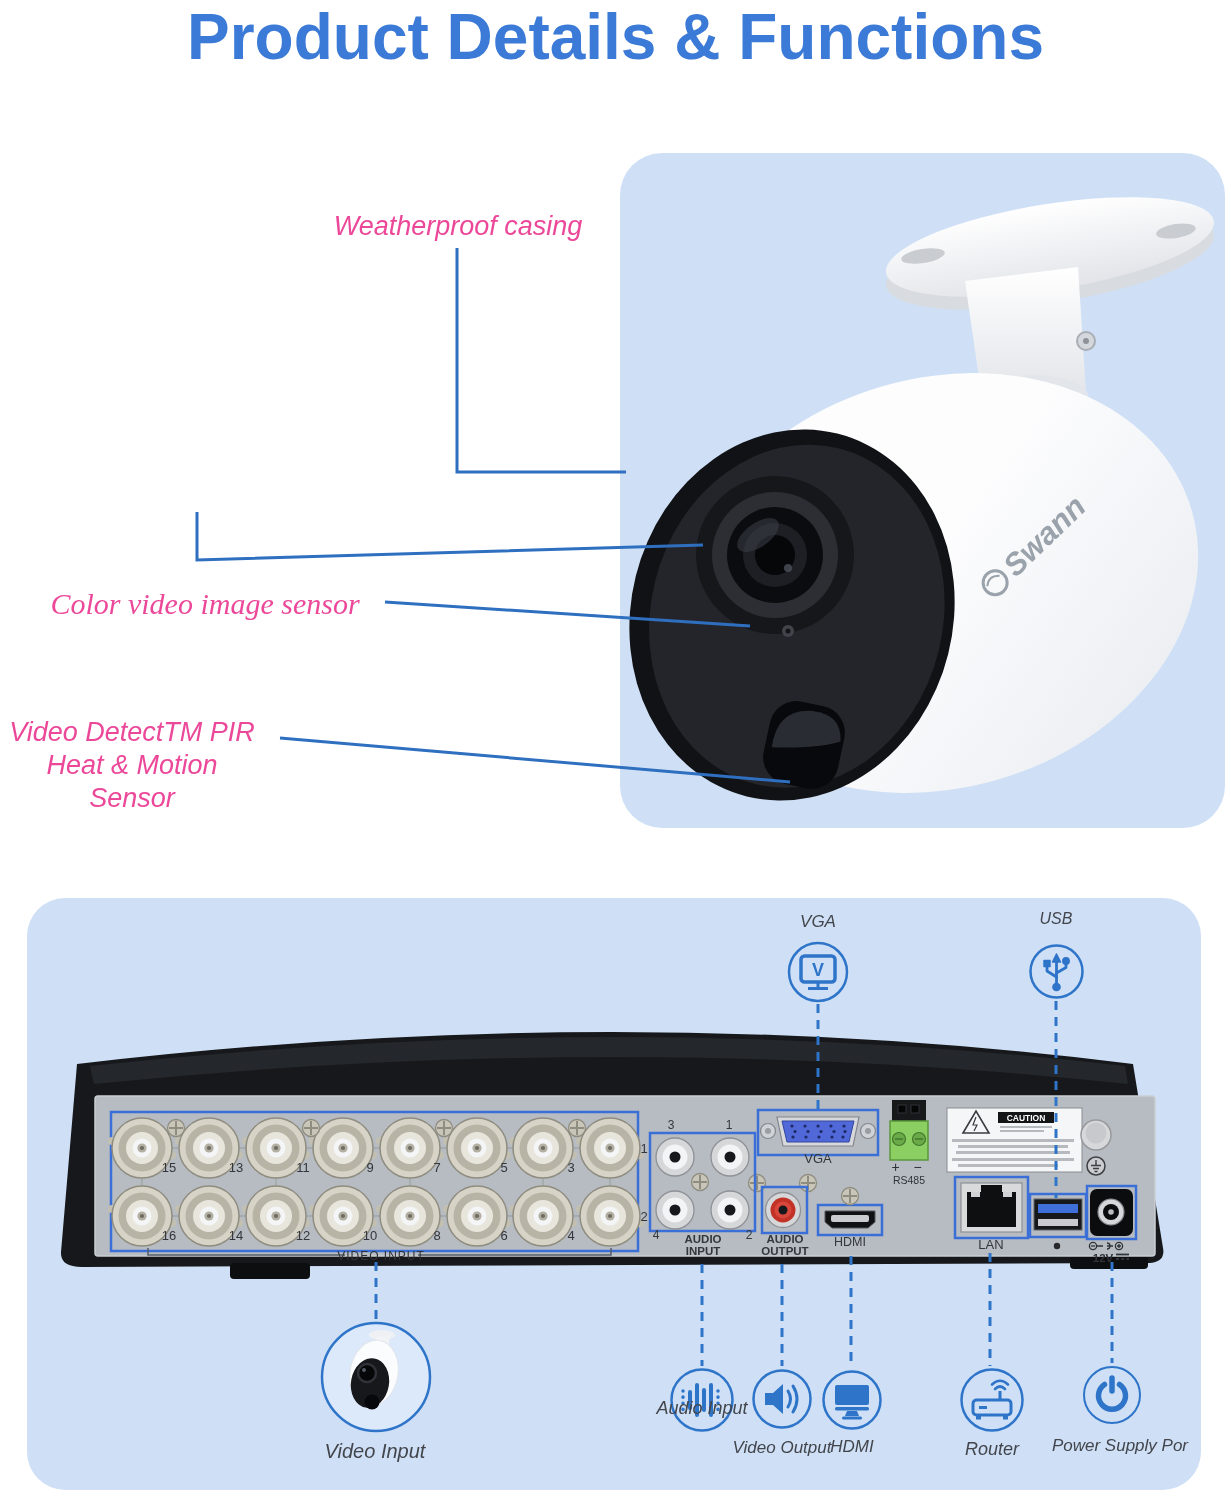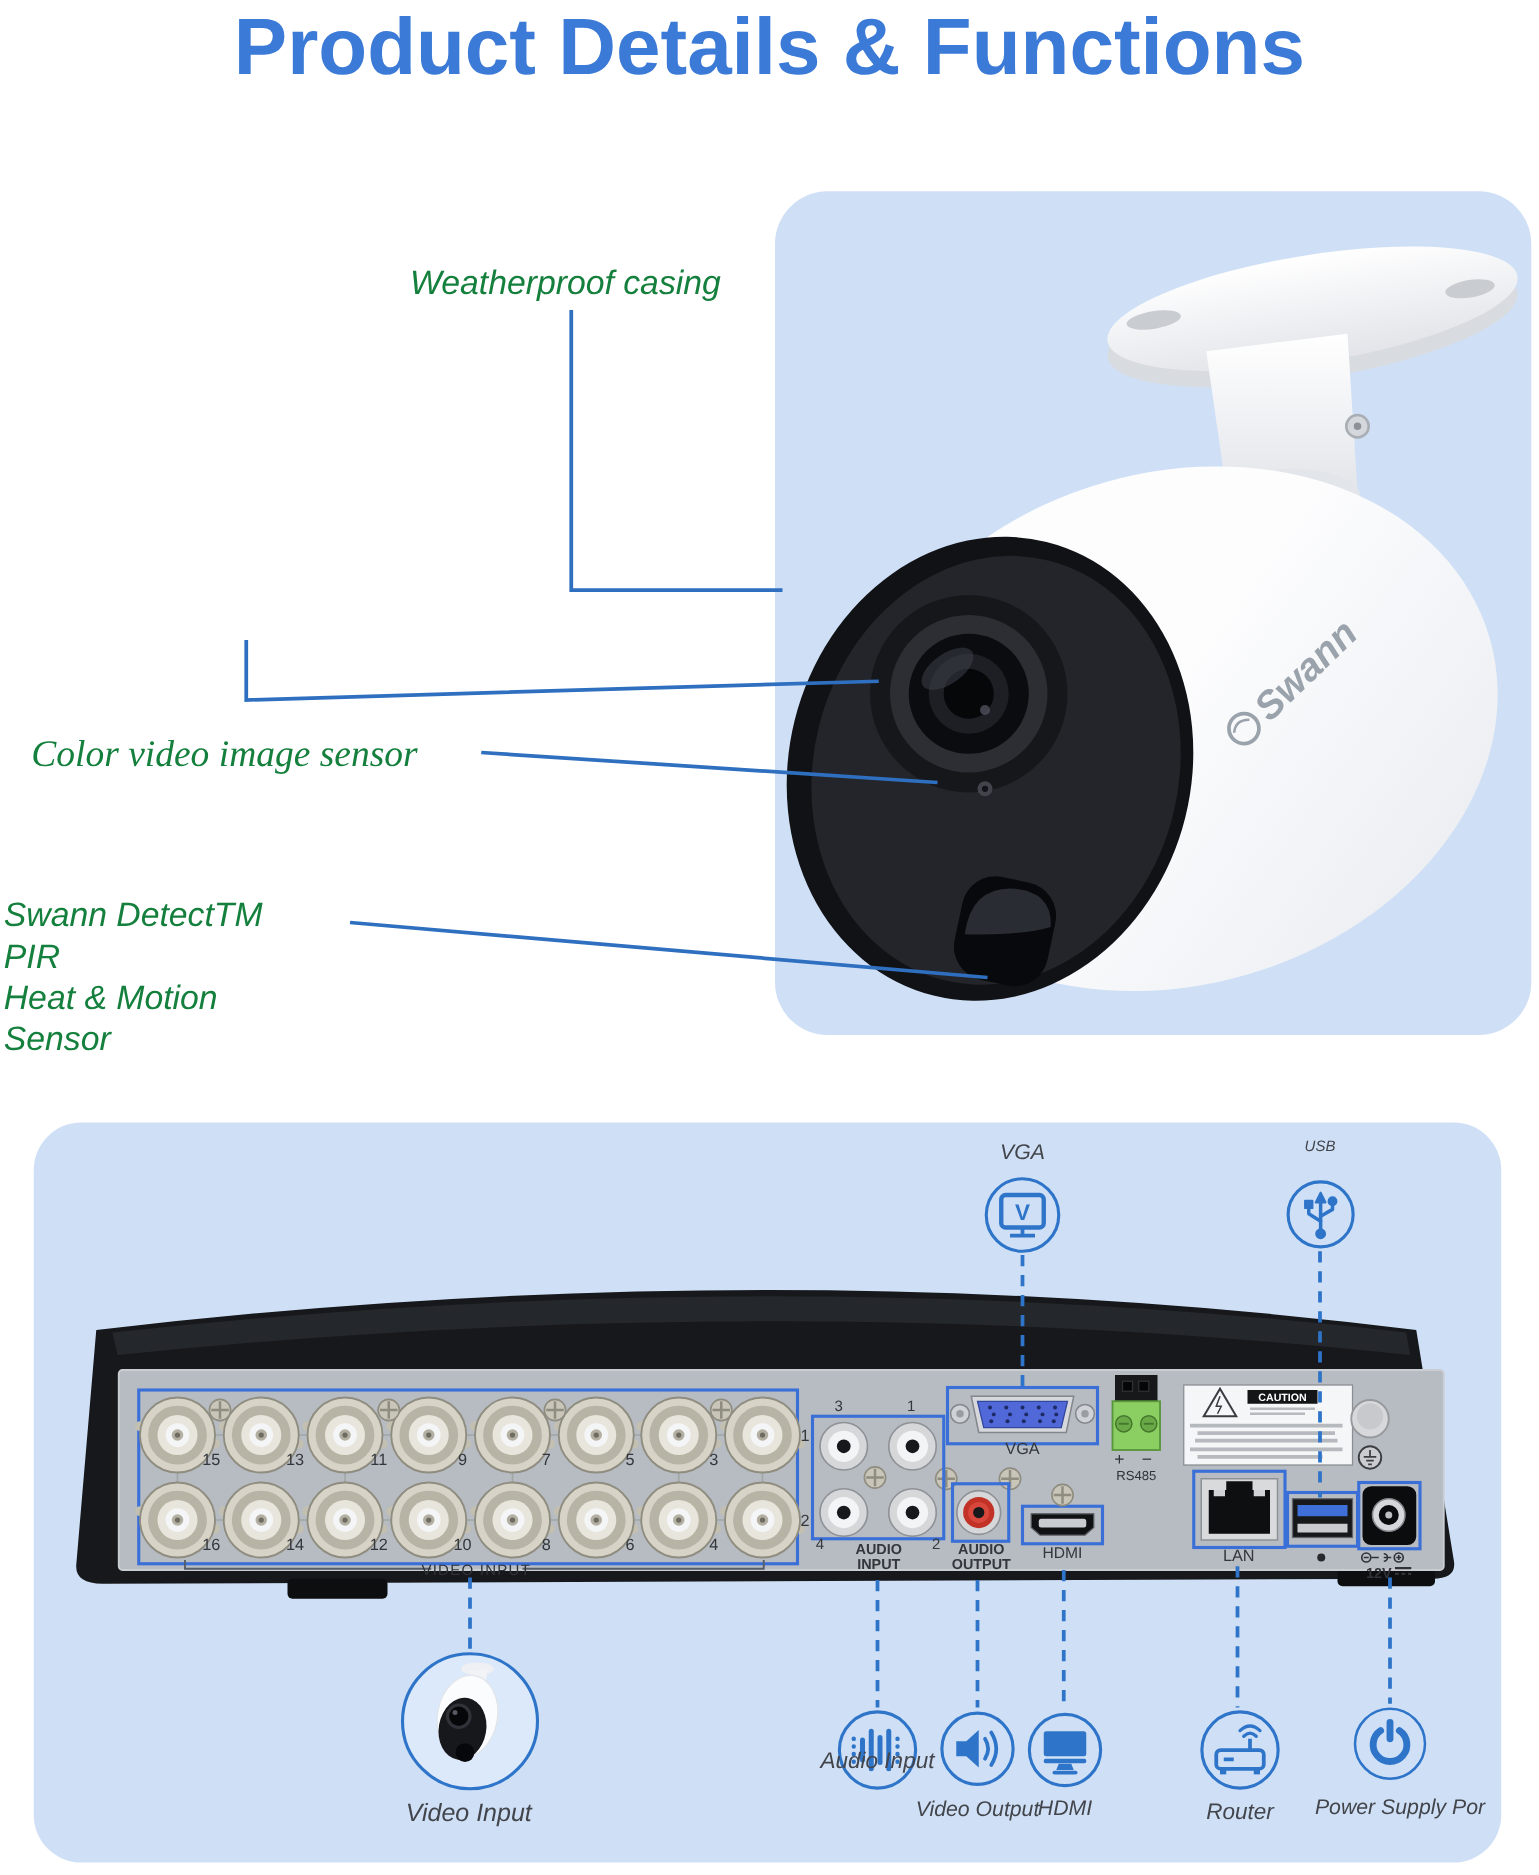--- a/index.html
+++ b/index.html
@@ -4,28 +4,28 @@
 <style>
   html,body{margin:0;padding:0;background:#ffffff;}
   .canvas{position:relative;width:1231px;height:1500px;background:#ffffff;overflow:hidden;
           font-family:"Liberation Sans",sans-serif;}
   .abs{position:absolute;}
   h1.title{margin:0;position:absolute;top:0;left:0;width:1231px;text-align:center;
            font-size:64px;font-weight:700;color:#3b7ad6;letter-spacing:0;}
   .panel{position:absolute;background:#cfe0f6;border-radius:42px;}
   .panel-top{left:620px;top:153px;width:605px;height:675px;}
   .panel-bottom{left:27px;top:898px;width:1174px;height:592px;border-radius:38px;}
-  .callout{position:absolute;color:#15803d;font-style:italic;line-height:1.2;}
+  .callout{position:absolute;color:#ec4899;font-style:italic;text-align:center;line-height:1.2;}
   .c-weather{left:328px;top:210px;width:260px;font-size:27px;}
   .c-lens{left:47px;top:406px;width:300px;font-size:34px;line-height:49px;}
   .c-sensor{left:25px;top:586px;width:360px;font-size:30px;font-family:Liberation Serif, serif;}
   .c-pir{left:3px;top:716px;width:258px;font-size:27px;line-height:33px;}
   .iconlabel{position:absolute;color:#42454b;font-style:italic;text-align:center;}
   .lab-vga{left:778px;top:912px;width:80px;font-size:17px;}
-  .lab-usb{left:1016px;top:910px;width:80px;font-size:12px;}
+  .lab-usb{left:1016px;top:910px;width:80px;font-size:16px;}
   .lab-video{left:275px;top:1440px;width:200px;font-size:20px;}
   .lab-ain{left:632px;top:1398px;width:140px;font-size:18px;}
   .lab-aout{left:712px;top:1438px;width:140px;font-size:17px;}
   .lab-hdmi{left:802px;top:1437px;width:100px;font-size:17px;}
   .lab-router{left:932px;top:1439px;width:120px;font-size:18px;}
   .lab-power{left:1030px;top:1436px;width:180px;font-size:17px;}
   svg{display:block;}
   .noptr{pointer-events:none;}
 </style>
 </head>
@@ -90,21 +90,21 @@
 
     <g transform="rotate(12 184 592)">
       <rect x="146" y="550" width="76" height="84" rx="27" fill="#08090c"></rect>
       <path d="M 153,601 Q 150,562 185,557 Q 215,554 219,581 Q 197,593 153,601 Z" fill="#2f323a" opacity="0.85"></path>
     </g>
   </svg>
 
   <div class="callout c-weather">Weatherproof casing</div>
   <div class="callout c-sensor">Color video image sensor</div>
   <div class="callout c-pir">
-    <div>Swann DetectTM PIR</div>
+    <div>Video DetectTM PIR</div>
     <div>Heat &amp; Motion Sensor</div>
   </div>
 
   <div class="panel panel-bottom"></div>
 
   <svg class="abs" style="left:30px;top:1000px;" width="1141" height="300" viewBox="0 0 1141 300">
     <defs>
       <g id="bnc">
         <circle cx="-30" cy="-7" r="4" fill="#c3c0b2"></circle>
         <circle cx="30" cy="7" r="4" fill="#c3c0b2"></circle>

